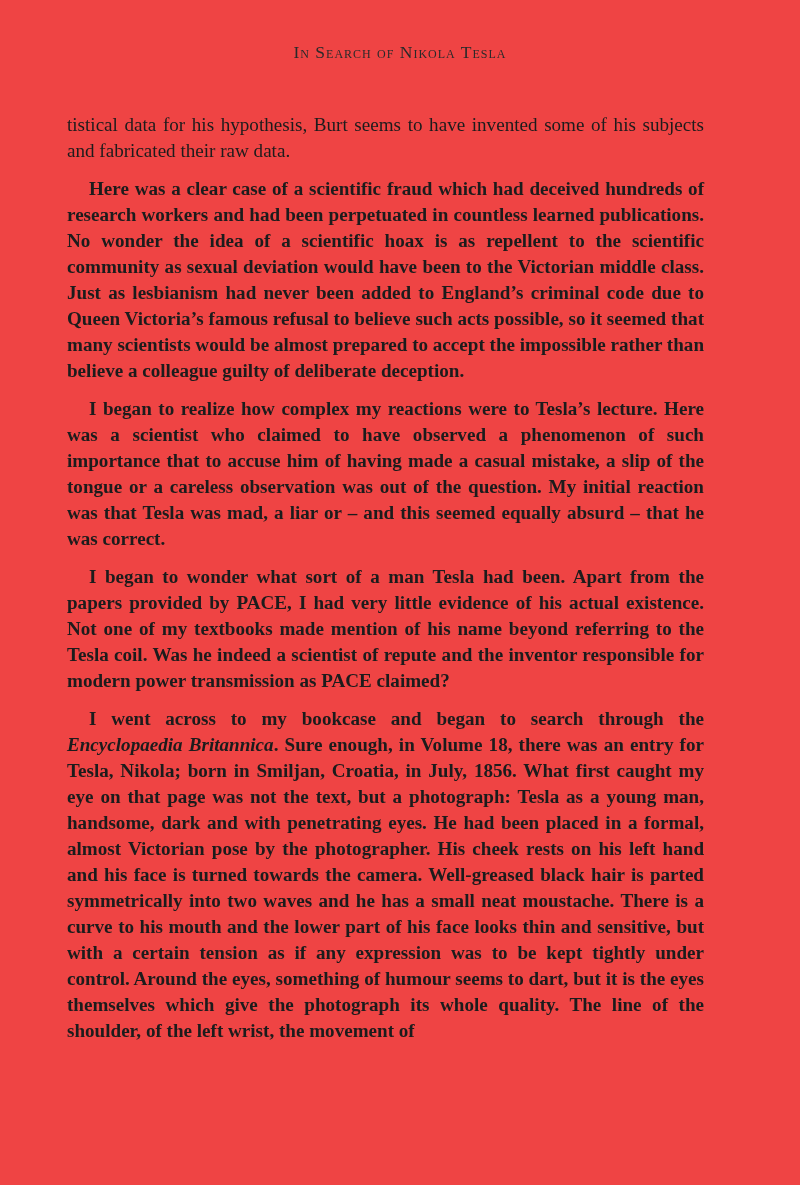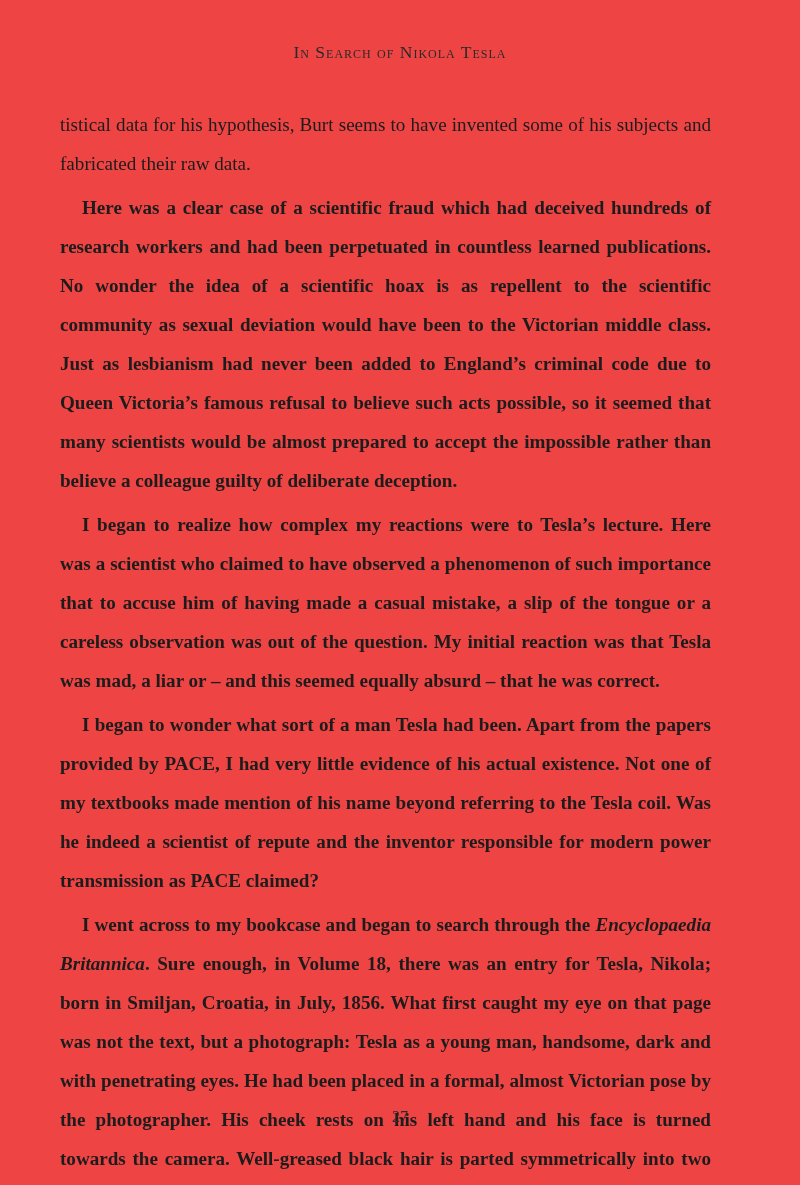--- a/index.html
+++ b/index.html
@@ -39,25 +39,25 @@
 
   
   .textblock {
     position: absolute;
     top: 100px;
     left: 55px;
     width: 661px;
   }
 
   .para {
-    margin: 5px;
+    margin: 12px;
     text-align: justify;
     text-justify: inter-word;
     font-size: 19.1px;
-    line-height: 39px;
+    line-height: 26px;
     color: #1c1c1c;
     hyphens: manual;
   }
   .para.indent {
     text-indent: 22px;
     font-weight: bold;
   }
   .para i, .para em {
     font-style: italic;
   }
@@ -102,16 +102,15 @@
     <p class="para indent">Here was a clear case of a scientific fraud which had deceived hundreds of research workers and had been perpetuated in countless learned publications. No wonder the idea of a scientific hoax is as repellent to the scientific community as sexual deviation would have been to the Victorian middle class. Just as lesbianism had never been added to England’s criminal code due to Queen Victoria’s famous refusal to believe such acts possible, so it seemed that many scientists would be almost prepared to accept the impossible rather than believe a colleague guilty of deliberate deception.</p>
 
     <p class="para indent">I began to realize how complex my reactions were to Tesla’s lecture. Here was a scientist who claimed to have observed a phenomenon of such importance that to accuse him of having made a casual mistake, a slip of the tongue or a careless observation was out of the question. My initial reaction was that Tesla was mad, a liar or – and this seemed equally absurd – that he was correct.</p>
 
     <p class="para indent">I began to wonder what sort of a man Tesla had been. Apart from the papers provided by PACE, I had very little evidence of his actual existence. Not one of my textbooks made mention of his name beyond referring to the Tesla coil. Was he indeed a scientist of repute and the inventor responsible for modern power transmission as PACE claimed?</p>
 
     <p class="para indent"><span>I went across to my bookcase and began to search through the </span><i>Encyclopaedia Britannica</i><span>. Sure enough, in Volume 18, there was an entry for Tesla, Nikola; born in Smiljan, Croatia, in July, 1856. What first caught my eye on that page was not the text, but a photograph: Tesla as a young man, handsome, dark and with penetrating eyes. He had been placed in a formal, almost Victorian pose by the photographer. His cheek rests on his left hand and his face is turned towards the camera. Well-greased black hair is parted symmetrically into two waves and he has a small neat moustache. There is a curve to his mouth and the lower part of his face looks thin and sensitive, but with a certain tension as if any expression was to be kept tightly under control. Around the eyes, something of humour seems to dart, but it is the eyes themselves which give the photograph its whole quality. The line of the shoulder, of the left wrist, the movement of</span></p>
 
   </div>
 
-  <div class="folio">27</div>
 
 
 </div>
 
 </body></html>

